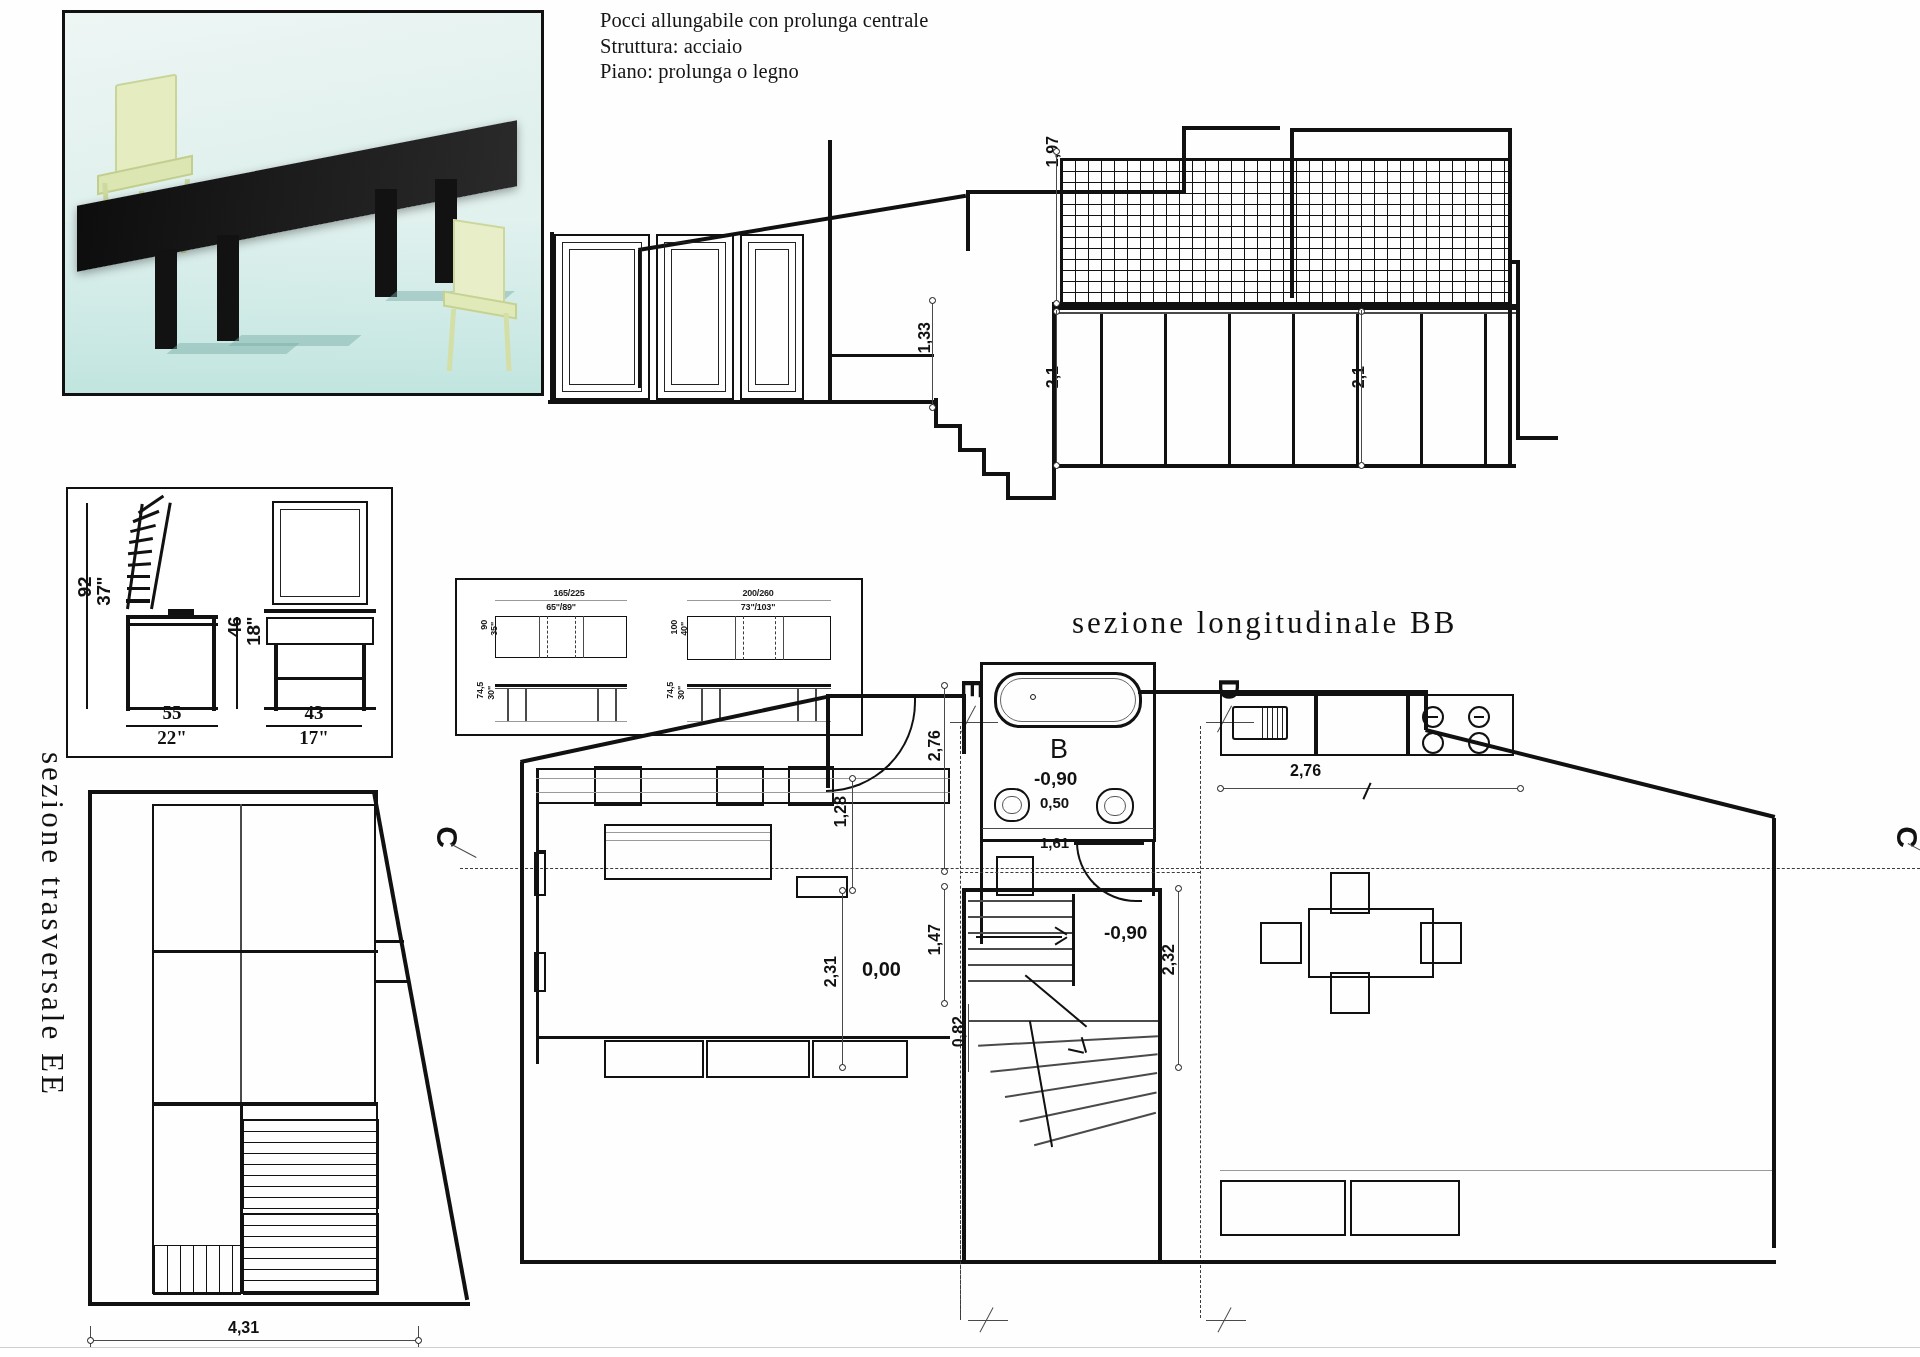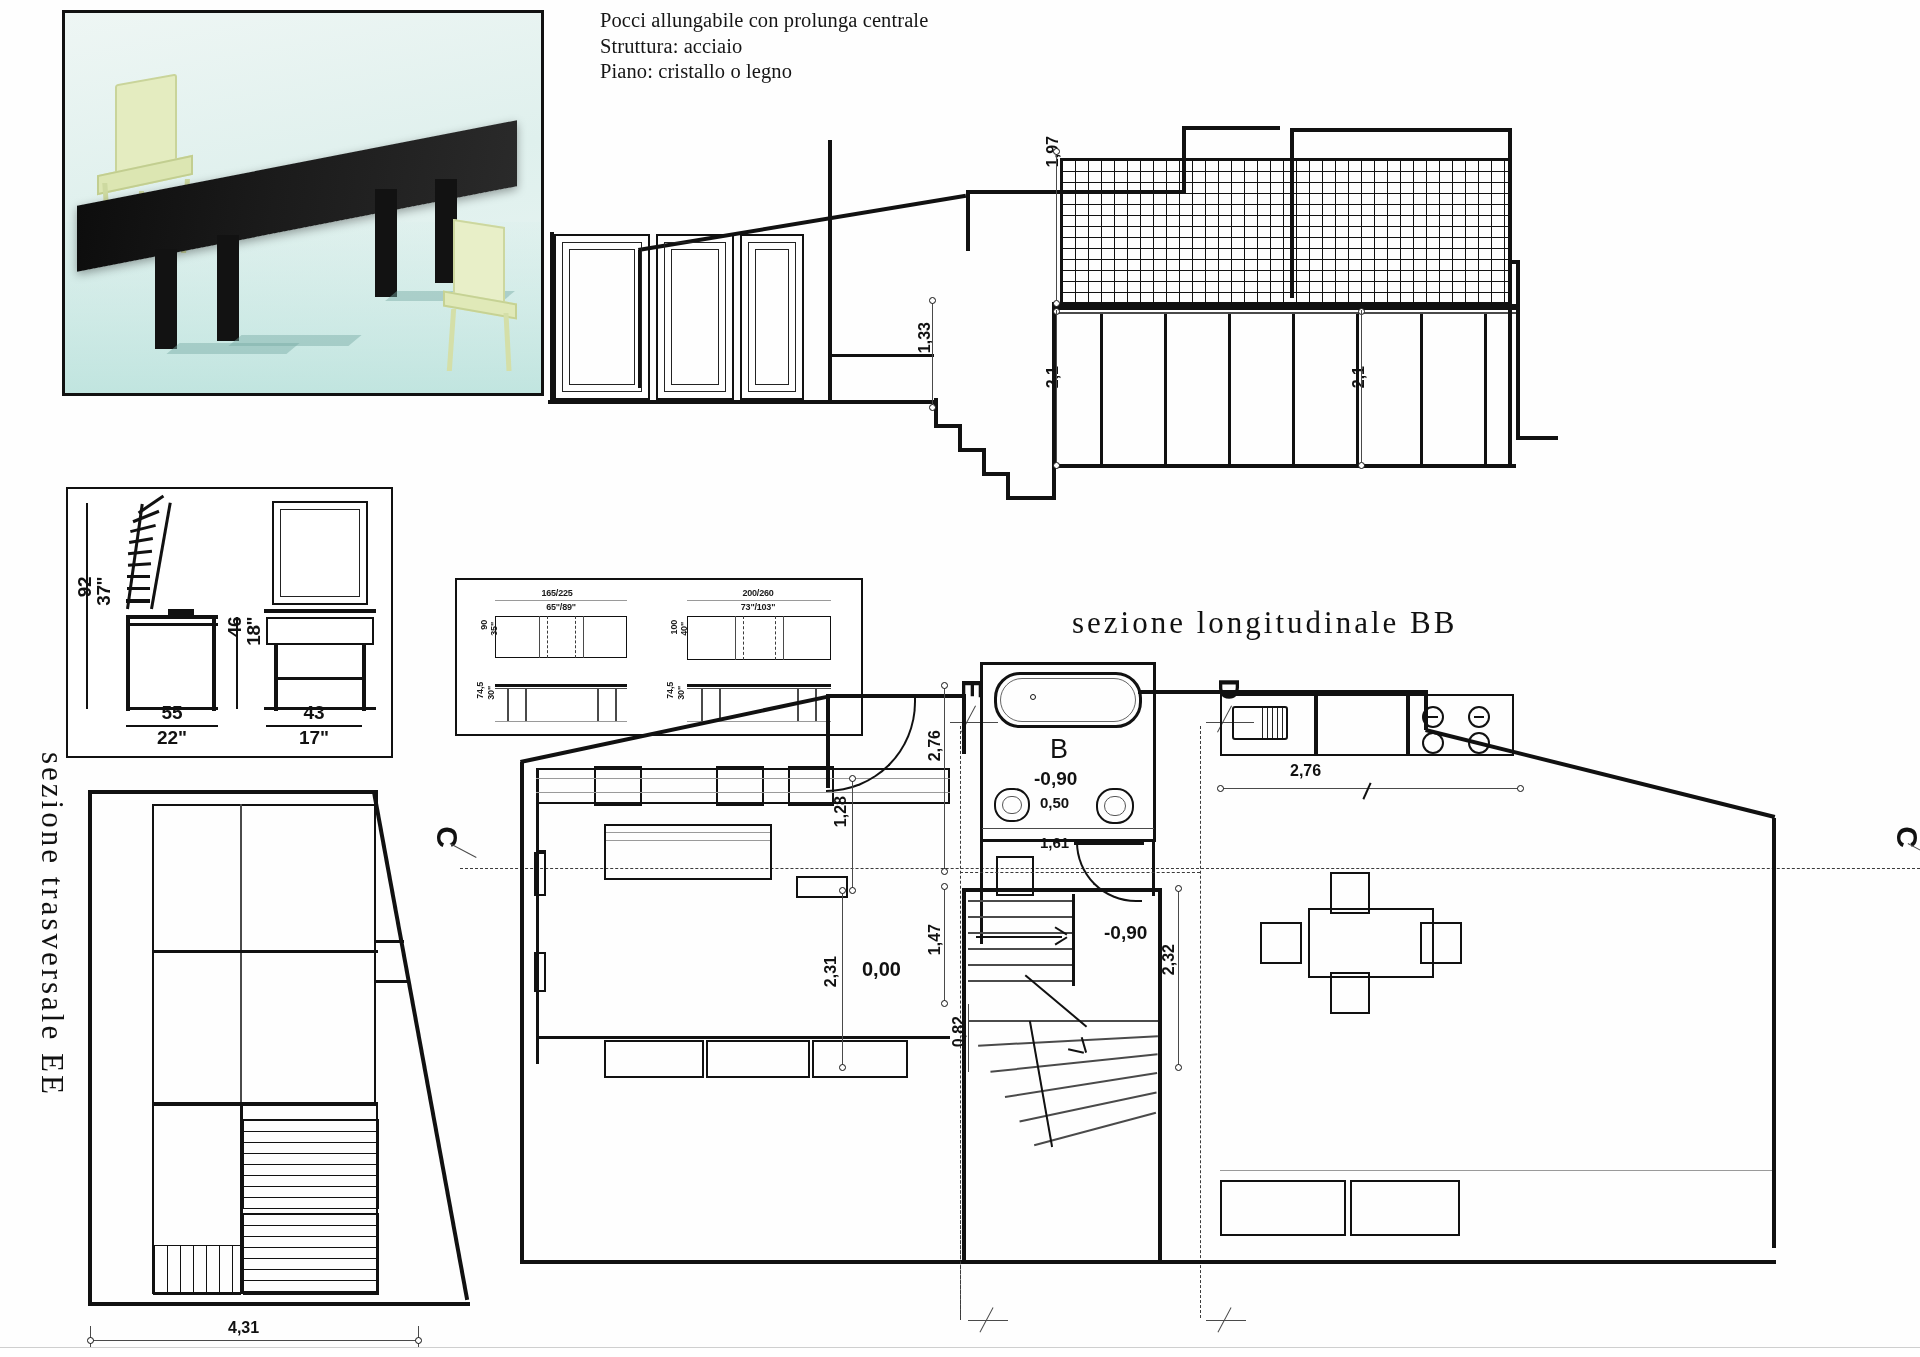--- a/index.html
+++ b/index.html
@@ -83,21 +83,21 @@
   .dimTxtV {
     position:absolute;
     writing-mode: vertical-rl;
     transform: rotate(180deg);
     font-family:"Liberation Sans", sans-serif;
     font-weight:700; font-size:19px; color:#111;
     letter-spacing:-.5px;
   }
   .dimTxtH {
     position:absolute;
-    font-family:Liberation Sans, sans-serif;
+    font-family:Liberation Serif, serif;
     font-weight:700; font-size:19px; color:#111;
     text-align:center;
   }
   .dimRule { position:absolute; background:#111; }
 
   
   #table-box {
     left: 455px; top: 578px; width: 408px; height: 158px;
     border: 2px solid #111; background:#fff;
   }
@@ -212,21 +212,21 @@
       <div class="back"></div>
       <div class="seat"></div>
       <div class="lg" style="left:6px; top:86px; height:62px; transform:skewX(-4deg);"></div>
       <div class="lg" style="left:62px; top:90px; height:58px; transform:skewX(3deg);"></div>
     </div>
   </div>
 
   <div class="abs" id="spec-text">
     <div>Pocci allungabile con prolunga centrale</div>
     <div>Struttura: acciaio</div>
-    <div>Piano: cristallo o legno</div>
+    <div>Piano: prolunga o legno</div>
   </div>
 
   <div class="abs" id="chair-box">
 
     <div class="abs" style="left:42px; top:10px; width:140px; height:218px;">
 
       <div class="ln" style="left:26px; top:4px;  width:30px; height:3px; transform:rotate(-34deg);"></div>
       <div class="ln" style="left:22px; top:16px; width:28px; height:3px; transform:rotate(-22deg);"></div>
       <div class="ln" style="left:20px; top:28px; width:26px; height:3px; transform:rotate(-14deg);"></div>
       <div class="ln" style="left:19px; top:40px; width:24px; height:3px; transform:rotate(-10deg);"></div>
@@ -272,21 +272,21 @@
     <div class="dimTxtH" style="left:58px; top:238px; width:92px;">22"</div>
 
     <div class="dimRule" style="left:198px; top:236px; width:96px; height:1.6px;"></div>
     <div class="dimTxtH" style="left:198px; top:213px; width:96px;">43</div>
     <div class="dimTxtH" style="left:198px; top:238px; width:96px;">17"</div>
   </div>
 
   <div class="abs" id="table-box">
 
     <div class="abs" style="left:16px; top:8px; width:176px; height:142px;">
-      <div class="tinyTxt" style="left:24px; top:0px; width:120px;">165/225</div>
+      <div class="tinyTxt" style="left:36px; top:0px; width:120px;">165/225</div>
       <div class="lnGrey" style="left:22px; top:12px; width:132px; height:1.4px;"></div>
       <div class="tinyTxt" style="left:28px; top:14px; width:120px;">65"/89"</div>
 
       <div class="rectO" style="left:22px; top:28px; width:132px; height:42px; border-width:1.6px;"></div>
       <div class="lnThin" style="left:66px; top:28px; width:1.2px; height:42px;"></div>
       <div class="lnThin" style="left:110px; top:28px; width:1.2px; height:42px;"></div>
       <div class="dashV" style="left:74px; top:28px; height:42px;"></div>
       <div class="dashV" style="left:102px; top:28px; height:42px;"></div>
 
       <div class="tinyTxtV" style="left:6px; top:32px;">90</div>

